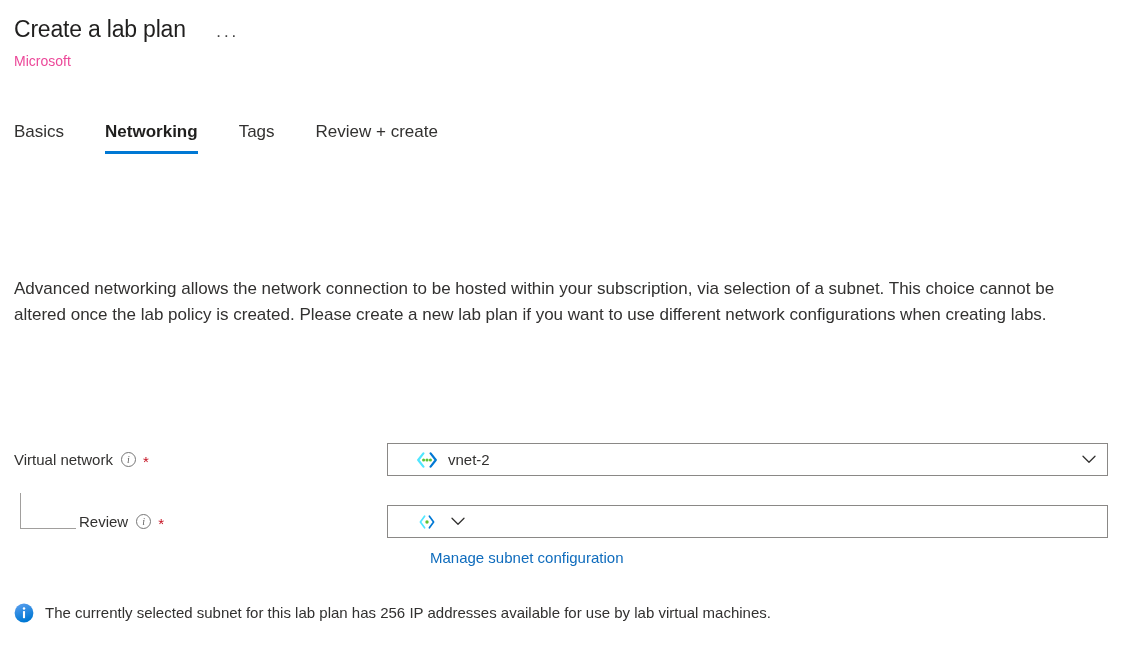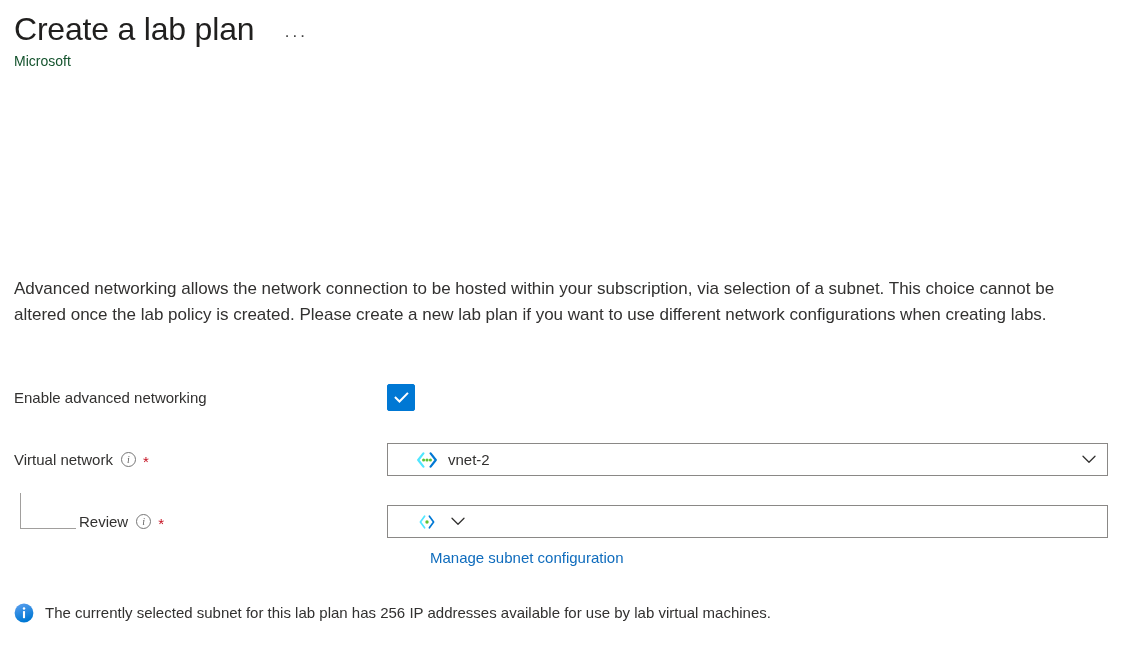--- a/index.html
+++ b/index.html
@@ -27,21 +27,21 @@
     position: absolute;
     left: 14px;
     top: 12px;
     width: 1100px;
   }
   .title-row {
     display: flex;
     align-items: center;
   }
   .page-title {
-    font-size: 32px;
+    font-size: 23px;
     line-height: 34px;
     font-weight: 400;
     color: #201f1e;
     letter-spacing: -0.2px;
     white-space: nowrap;
   }
   .ellipsis-menu {
     margin-left: 24px;
     padding: 4px 6px;
     color: #424242;
@@ -50,21 +50,21 @@
     letter-spacing: 2px;
     cursor: pointer;
     user-select: none;
     align-self: flex-start;
     margin-top: 14px;
   }
   .publisher {
     margin-top: 6px;
     font-size: 14px;
     line-height: 19px;
-    color: #14532d;
+    color: #ec4899;
   }
 
   
   .tabs {
     position: absolute;
     left: 14px;
     top: 118px;
     display: flex;
     align-items: flex-start;
   }
@@ -274,34 +274,30 @@
 <div class="page">
 
   <div class="header">
     <div class="title-row">
       <div class="page-title">Create a lab plan</div>
       <div class="ellipsis-menu">···</div>
     </div>
     <div class="publisher">Microsoft</div>
   </div>
 
+  <div class="tabs">
+    <div class="tab">Basics</div>
+    <div class="tab active">Networking</div>
+    <div class="tab">Tags</div>
+    <div class="tab">Review + create</div>
+  </div>
 
 
   <div class="description">Advanced networking allows the network connection to be hosted within your subscription, via selection of a subnet. This choice cannot be altered once the lab policy is created. Please create a new lab plan if you want to use different network configurations when creating labs.</div>
 
-  <div class="form-row row-checkbox">
-    <div class="field-label">
-      <span>Enable advanced networking</span>
-    </div>
-    <div class="checkbox">
-      <svg width="17" height="17" viewBox="0 0 16 16">
-        <path d="M2.5 8.2 L6.1 11.8 L13.4 4.3" fill="none" stroke="#ffffff" stroke-width="1.9" stroke-linecap="square" stroke-linejoin="miter"></path>
-      </svg>
-    </div>
-  </div>
 
   <div class="tree-connector"></div>
 
   <div class="form-row row-vnet">
     <div class="field-label">
       <span>Virtual network</span>
       <span class="info-icon">i</span>
       <span class="required-star">*</span>
     </div>
     <div class="dropdown">

